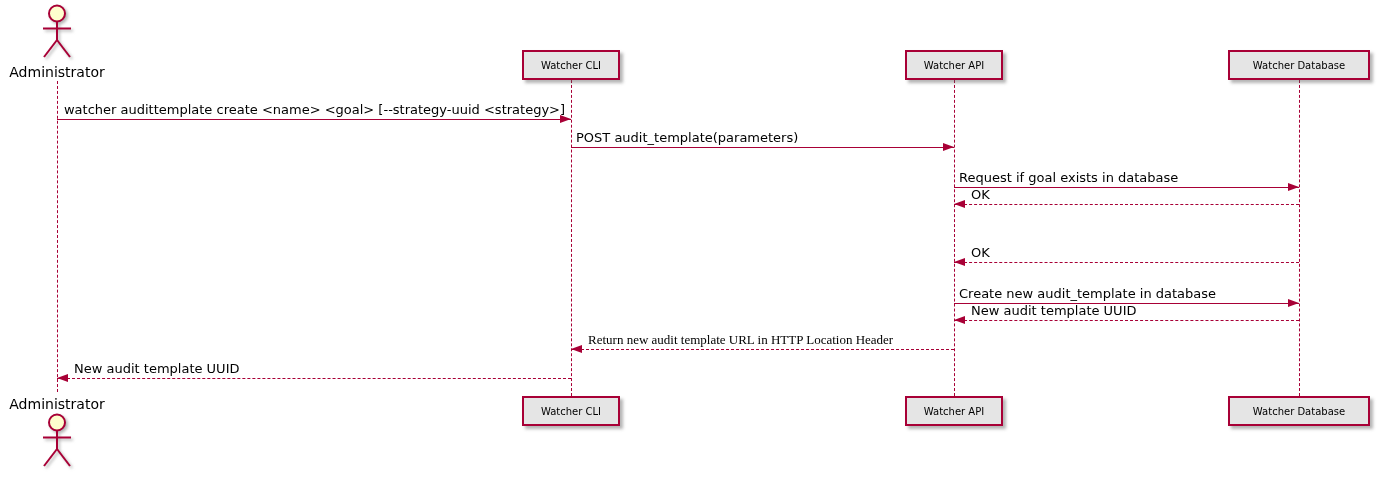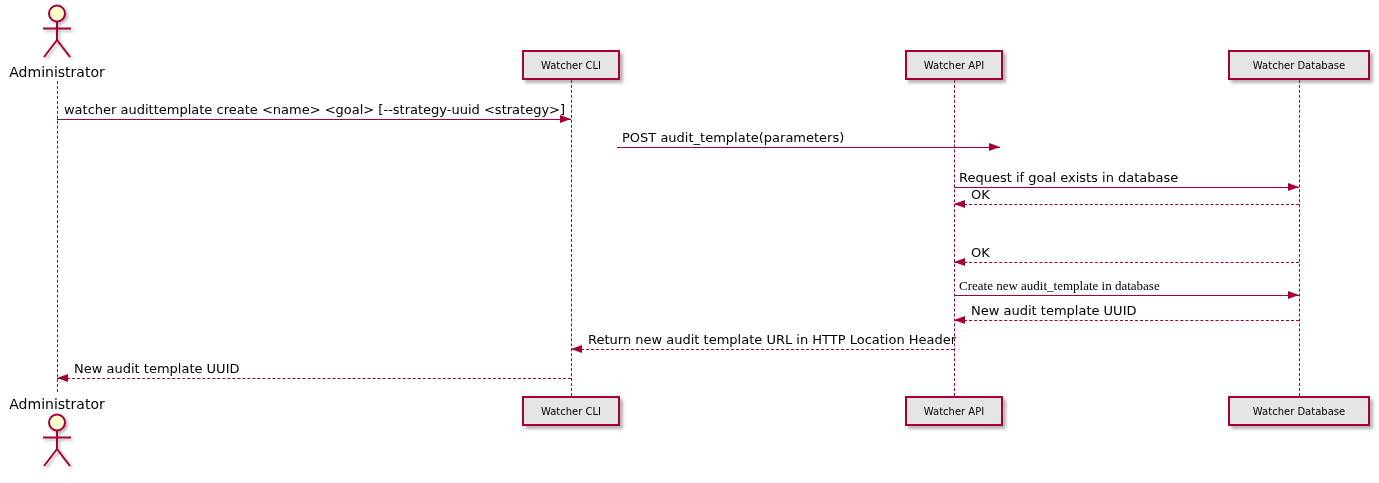--- a/index.html
+++ b/index.html
@@ -103,21 +103,21 @@
   <div class="participant" style="left:522px;  top:50px; width:98px;">Watcher CLI</div>
   <div class="participant" style="left:905px;  top:50px; width:98px;">Watcher API</div>
   <div class="participant" style="left:1228px; top:50px; width:142px;">Watcher Database</div>
 
   <div class="message solid to-right" style="left:57px; top:102px; width:514px;text-align:center;">
     <div class="msg-label">watcher audittemplate create &lt;name&gt; &lt;goal&gt; [--strategy-uuid &lt;strategy&gt;]</div>
     <div class="msg-line">
         <i class="arrowhead"></i>
       </div>
   </div>
-  <div class="message solid to-right" style="left:571px; top:130px; width:383px;margin-left:46px;">
+  <div class="message solid to-right" style="left:571px; top:130px; width:383px;">
     <div class="msg-label">POST audit_template(parameters)</div>
     <div class="msg-line">
         <i class="arrowhead"></i>
       </div>
   </div>
   <div class="message solid to-right" style="left:954px; top:170px; width:345px;">
     <div class="msg-label">Request if goal exists in database</div>
     <div class="msg-line">
         <i class="arrowhead"></i>
       </div>
@@ -127,33 +127,33 @@
     <div class="msg-line">
         <i class="arrowhead"></i>
       </div>
   </div>
   <div class="message dashed to-left" style="left:954px; top:245px; width:345px;">
     <div class="msg-label">OK</div>
     <div class="msg-line">
         <i class="arrowhead"></i>
       </div>
   </div>
-  <div class="message solid to-right" style="left:954px; top:278px; width:345px;font-family:Liberation Serif, serif;">
+  <div class="message solid to-right" style="left:954px; top:286px; width:345px;">
     <div class="msg-label">Create new audit_template in database</div>
     <div class="msg-line">
         <i class="arrowhead"></i>
       </div>
   </div>
   <div class="message dashed to-left" style="left:954px; top:303px; width:345px;">
     <div class="msg-label">New audit template UUID</div>
     <div class="msg-line">
         <i class="arrowhead"></i>
       </div>
   </div>
-  <div class="message dashed to-left" style="left:571px; top:332px; width:383px;">
+  <div class="message dashed to-left" style="left:571px; top:332px; width:383px;font-family:Liberation Serif, serif;">
     <div class="msg-label">Return new audit template URL in HTTP Location Header</div>
     <div class="msg-line">
         <i class="arrowhead"></i>
       </div>
   </div>
   <div class="message dashed to-left" style="left:57px; top:361px; width:514px;">
     <div class="msg-label">New audit template UUID</div>
     <div class="msg-line">
         <i class="arrowhead"></i>
       </div>

